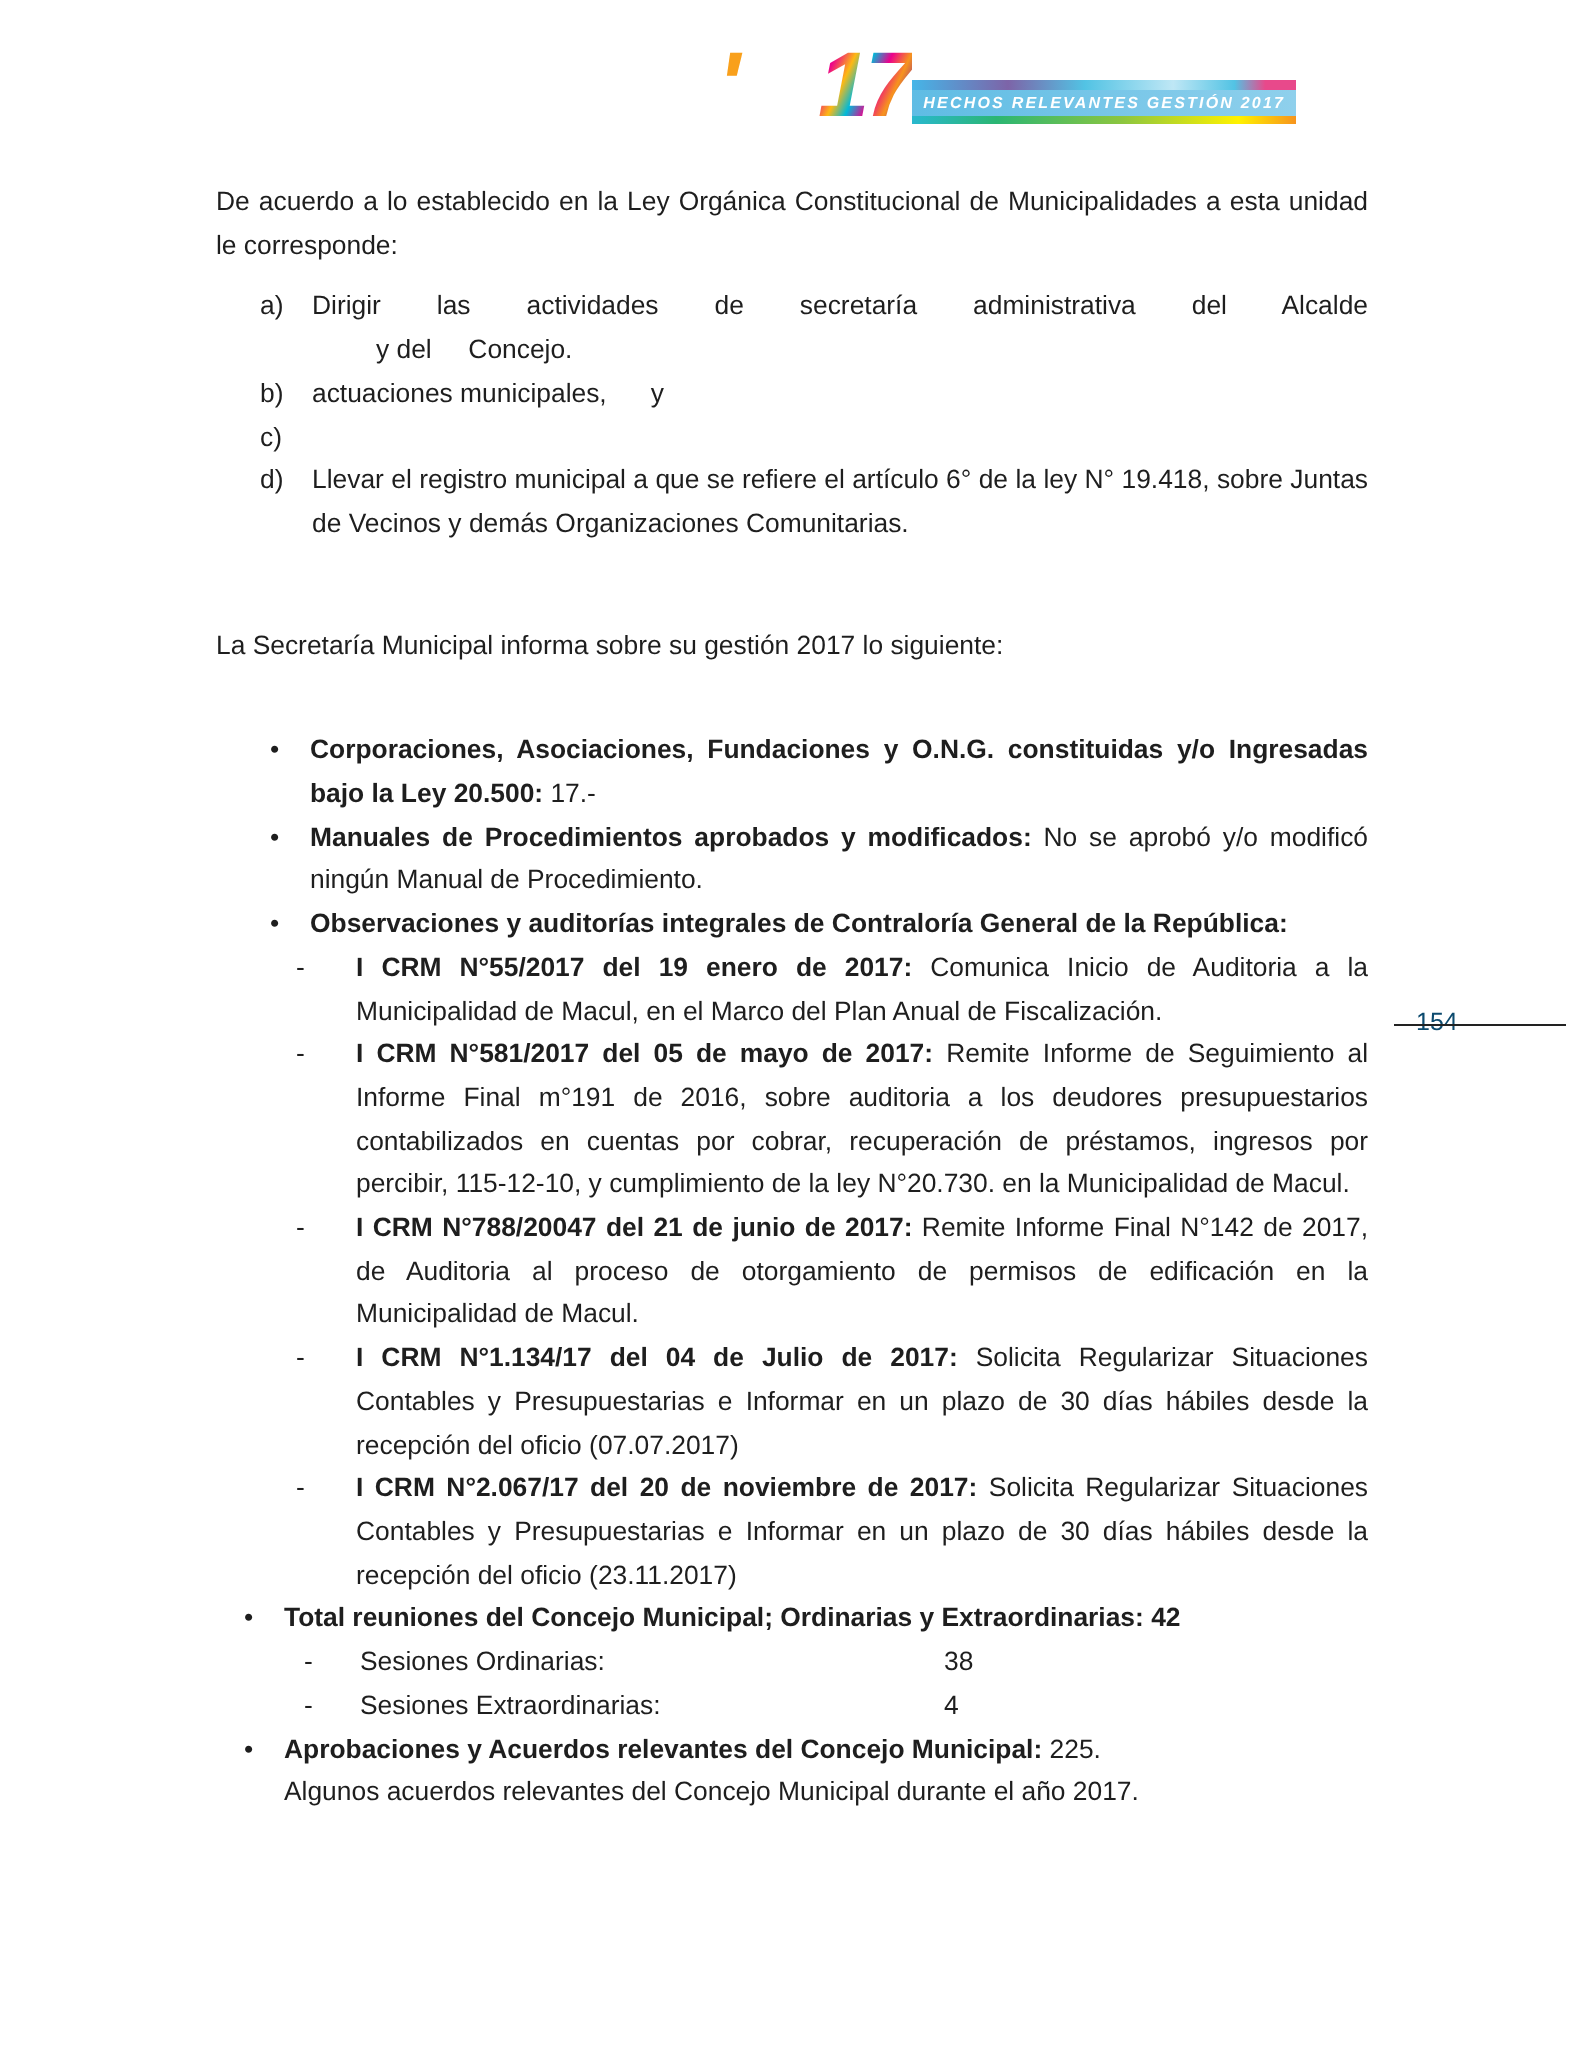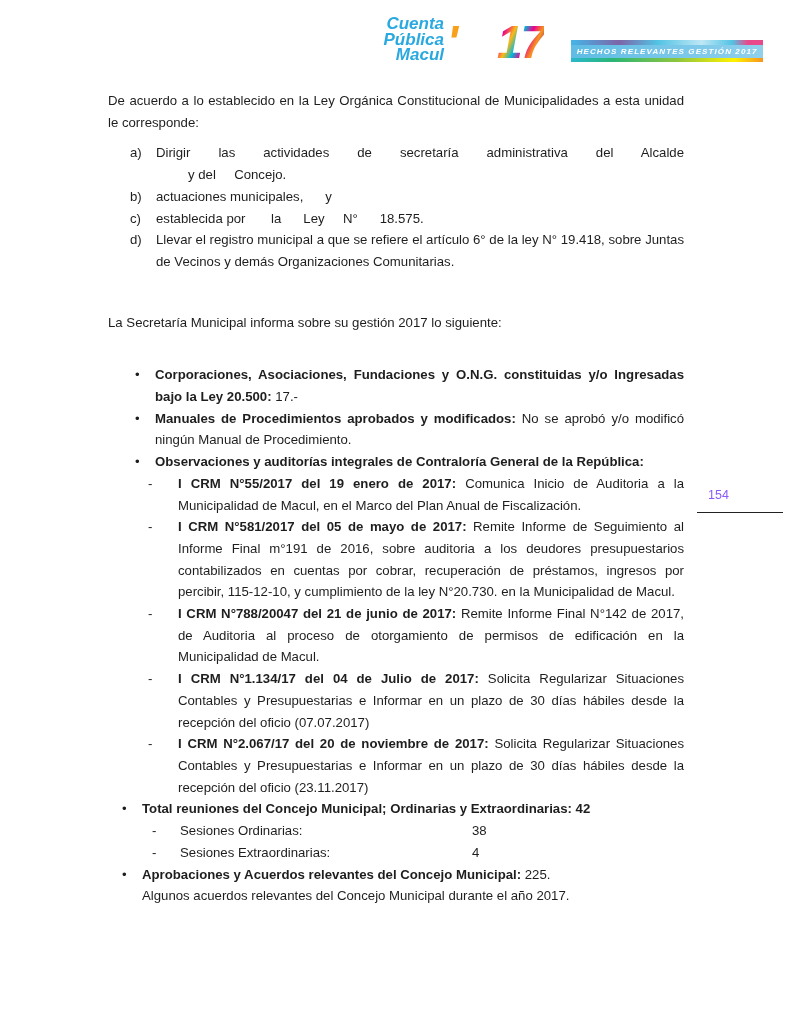--- a/index.html
+++ b/index.html
@@ -13,32 +13,32 @@
   .logo-text { text-align:right; color:#2aa9e0; font-weight:bold; font-style:italic;
                font-size:17px; line-height:15.5px; width:88px; }
   .logo-year { display:flex; margin-left:3px; margin-top:4px; font-weight:800; font-style:italic;
                font-size:46px; line-height:44px; letter-spacing:-2px; }
   .logo-year .apos { color:#f9a01b; }
   .logo-year .digits {
     background:linear-gradient(115deg,#f7941d 0%,#ec008c 18%,#fdb913 33%,#00b9d8 46%,
                #ec008c 60%,#f7941d 74%,#93278f 88%,#ec008c 100%);
     -webkit-background-clip:text; background-clip:text; color:transparent;margin-left:41px;
   }
-  .banner { margin-left:27px; margin-top:24px; width:192px; }
+  .banner { margin-left:0; margin-top:24px; width:192px; }
   .banner .stripe-top { height:5px;
     background:linear-gradient(90deg,#45b6e8 0%,#7d64a8 25%,#52c3e4 45%,#bfe7f5 68%,
                #52c3e4 84%,#e8498b 92%,#e8498b 100%); }
   .banner .band { height:13px; background:linear-gradient(90deg,#5fbce4,#8fd0ec);
     color:#ffffff; font-size:8px; font-weight:bold; font-style:italic; letter-spacing:1.1px;
     display:flex; align-items:center; justify-content:center; white-space:nowrap; }
   .banner .stripe-bottom { height:4px;
     background:linear-gradient(90deg,#29b8ce 0%,#2bb673 22%,#8dc63f 55%,#fff200 85%,#f7941d 100%); }
 
   
-  .pagenum { position:absolute; top:488px; left:708px; font-size:12.5px; color:#8b5cf6;text-align:center; }
+  .pagenum { position:absolute; top:504px; left:708px; font-size:12.5px; color:#0c4a6e;text-align:center; }
   .pagerule { position:absolute; top:512px; left:697px; width:86px; border-top:1.6px solid #222; }
 
   
   .body { position:absolute; top:90px; left:108px; width:576px;
           font-size:13.2px; line-height:21.7px; text-align:justify; }
 
   .letter-list { margin-top:9px; }
   .letter-item { display:flex; padding-left:22px; }
   .letter-marker { width:26px; flex:none; }
   .letter-content { flex:1; }
@@ -61,25 +61,20 @@
   .session-row { display:flex; margin-left:10px; }
   .session-row > .dash { width:28px; flex:none; }
   .session-row > .label { width:292px; flex:none; }
 </style>
 </head>
 <body>
 
 <div class="page">
 
   <div class="header">
-    <div class="logo-text">
-      <div>Cuenta</div>
-      <div>Pública</div>
-      <div>Macul</div>
-    </div>
     <div class="logo-year">
       <span class="apos">'</span>
       <span class="digits">17</span>
     </div>
     <div class="banner">
       <div class="stripe-top"></div>
       <div class="band">HECHOS RELEVANTES GESTIÓN 2017</div>
       <div class="stripe-bottom"></div>
     </div>
   </div>
@@ -100,21 +95,20 @@
         </div>
         <div class="letter-item item-b">
           <span class="letter-marker">b)</span>
           <div class="letter-content">
             <div class="line">actuaciones municipales, &nbsp;&nbsp;&nbsp;&nbsp; y</div>
           </div>
         </div>
         <div class="letter-item item-c">
           <span class="letter-marker">c)</span>
           <div class="letter-content">
-            <div class="line">establecida por &nbsp;&nbsp;&nbsp;&nbsp;&nbsp; la &nbsp;&nbsp;&nbsp;&nbsp; Ley &nbsp;&nbsp;&nbsp; N° &nbsp;&nbsp;&nbsp;&nbsp; 18.575.</div>
           </div>
         </div>
         <div class="letter-item item-d">
           <span class="letter-marker">d)</span>
           <div class="letter-content">
             <div class="line">Llevar el registro municipal a que se refiere el artículo 6° de la ley N° 19.418, sobre Juntas de Vecinos y demás Organizaciones Comunitarias.</div>
           </div>
         </div>
       </div>
 

